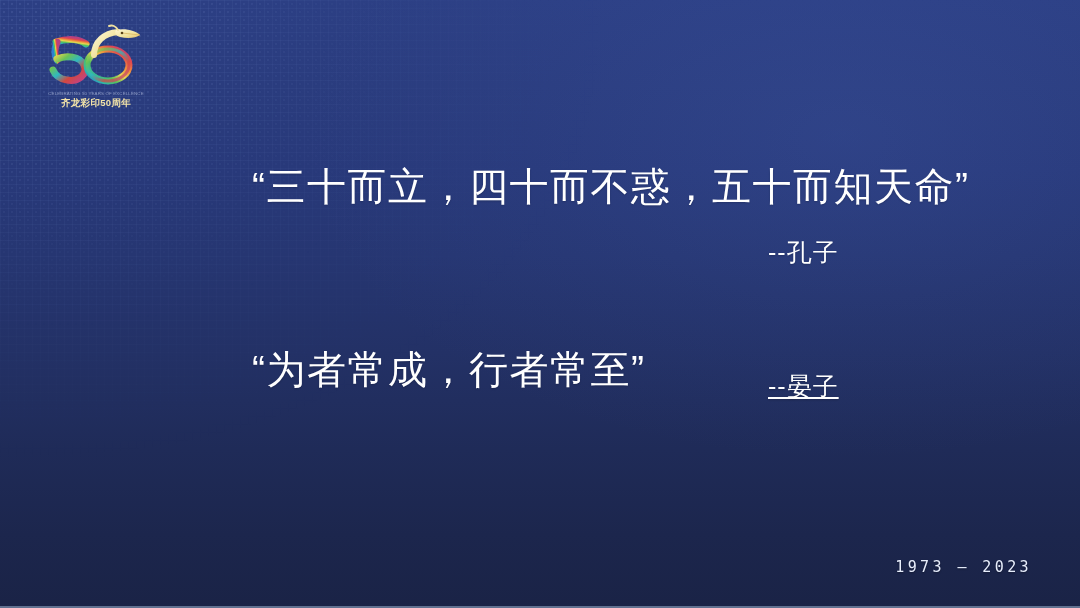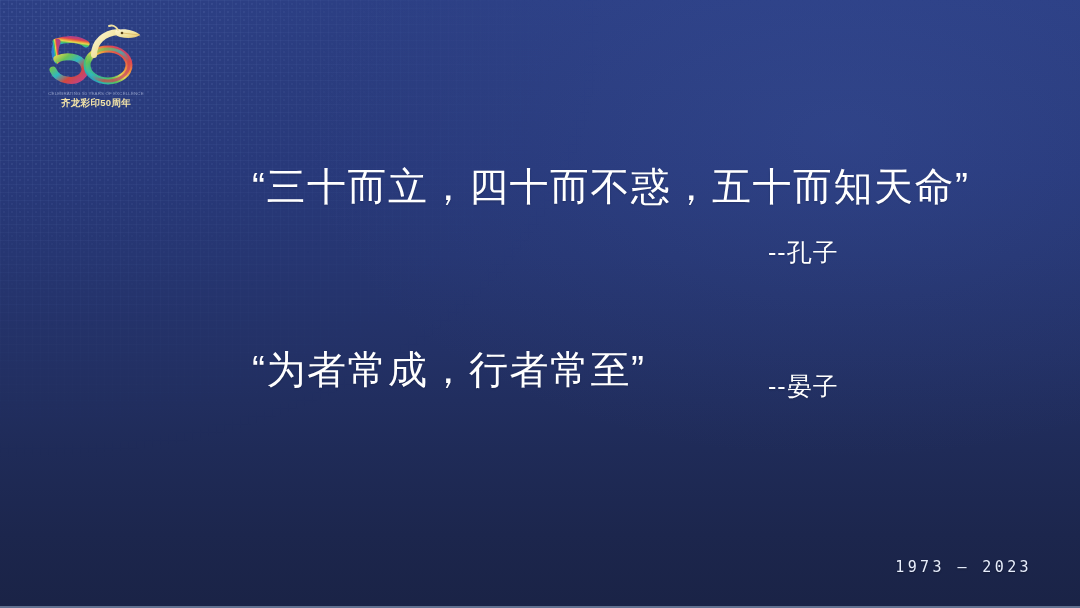--- a/index.html
+++ b/index.html
@@ -142,21 +142,21 @@
     font-weight: 500;
     letter-spacing: 1px;
     white-space: nowrap;
     text-shadow: 0 1px 2px rgba(0,0,0,0.18);
     text-align: center;
   }
 
   #quote-1 { left: 252px; top: 160px; }
   #attrib-1 { left: 768px; top: 236px; }
   #quote-2 { left: 252px; top: 295px; margin-top: 48px; }
-  #attrib-2 { left: 768px; top: 370px; }
+  #attrib-2 { left: 768px; top: 370px; text-decoration: underline; }
 
   
   #years {
     position: absolute;
     right: 48px;
     bottom: 32px;
     font-family: "DejaVu Sans Mono", "Liberation Mono", monospace;
     font-size: 15px;
     font-weight: 400;
     letter-spacing: 3.4px;

